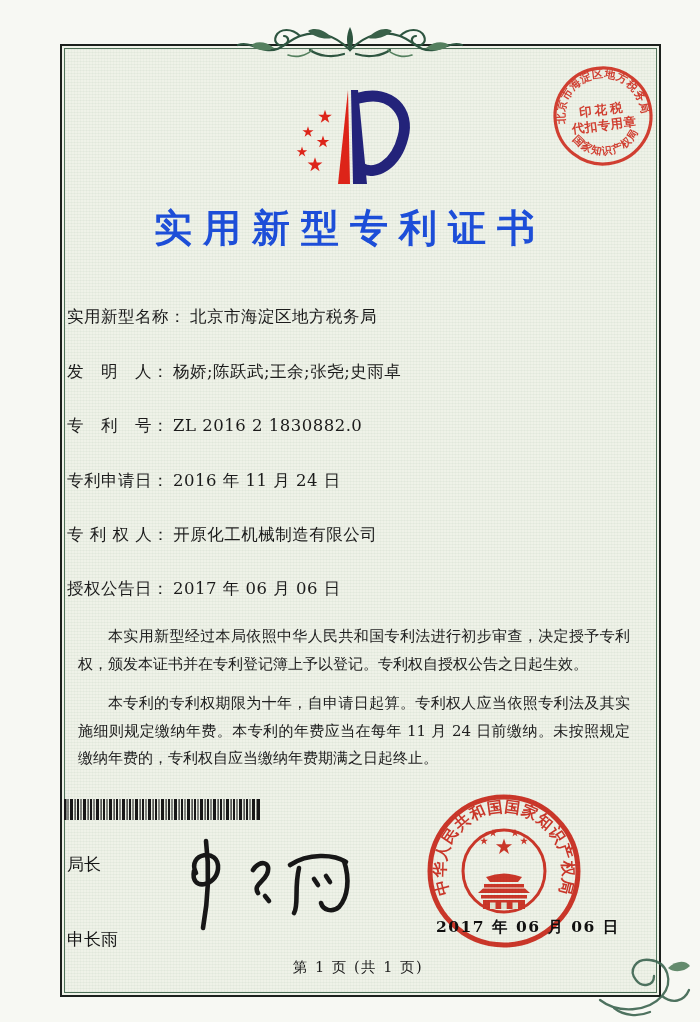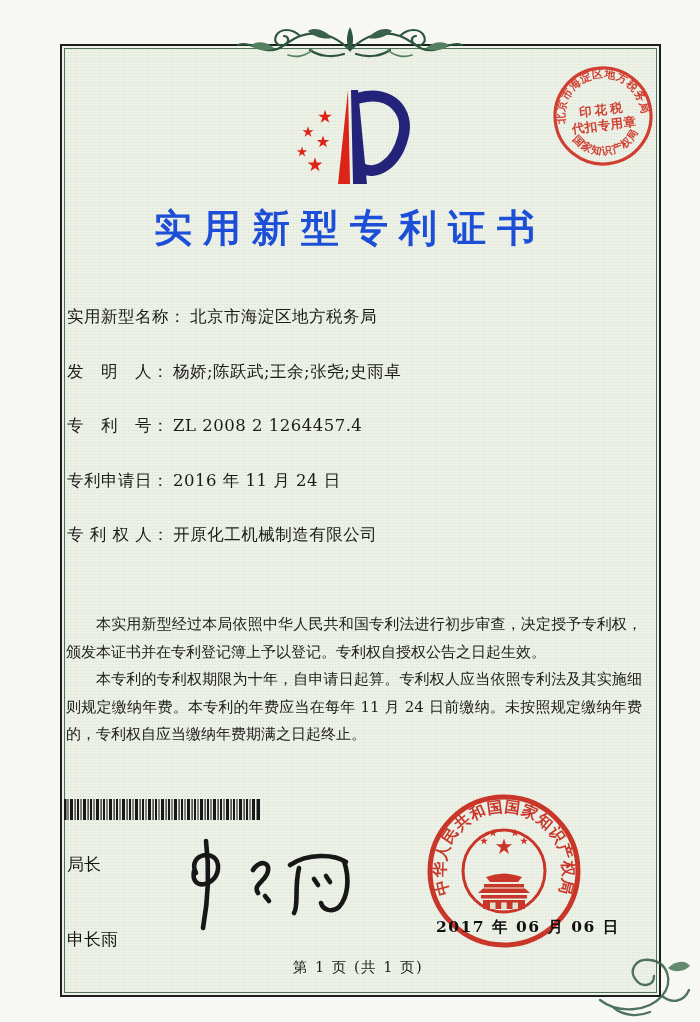--- a/index.html
+++ b/index.html
@@ -37,21 +37,21 @@
   }
   
   .field{position:absolute;left:67px;font-size:16.5px;letter-spacing:.5px;color:#1b1b1b;z-index:3;white-space:nowrap;}
   .f0{top:306px}.f1{top:361px}.f2{top:415px}.f3{top:470px}.f4{top:524px}.f5{top:578px}
   .field .val{margin-left:4px;}
   
   .body-text{
     position:absolute;left:66px;top:611px;width:576px;z-index:3;
     font-size:15px;line-height:27.5px;text-align:justify;color:#202020;
   }
-  .body-text p{margin:0;text-indent:2em;}
+  .body-text p{margin:12px;text-indent:2em;}
   
   .barcode{position:absolute;left:64px;top:799px;z-index:3;}
   .sign-title{position:absolute;left:67px;top:853px;font-size:17px;z-index:3;
     font-family:"DejaVu Sans","Liberation Sans",sans-serif;font-weight:500;color:#161616;}
   .sign-name{position:absolute;left:67px;top:928px;font-size:17px;z-index:3;
     font-family:"DejaVu Sans","Liberation Sans",sans-serif;font-weight:500;color:#161616;}
   .signature{position:absolute;left:158px;top:833px;z-index:3;}
   .seal-main{position:absolute;left:424px;top:791px;z-index:4;mix-blend-mode:multiply;opacity:.95;}
   .seal-date{position:absolute;left:436px;top:917px;z-index:5;font-size:15.5px;font-weight:600;
     letter-spacing:1.5px;color:#101010;white-space:nowrap;}
@@ -120,27 +120,30 @@
 
   <div class="title">实用新型专利证书</div>
 
   <div class="field f0">
     <span class="lbl">实用新型名称：</span><span class="val">北京市海淀区地方税务局</span>
   </div>
   <div class="field f1">
     <span class="lbl">发　明　人：</span><span class="val">杨娇;陈跃武;王余;张尧;史雨卓</span>
   </div>
   <div class="field f2">
-    <span class="lbl">专　利　号：</span><span class="val">ZL 2008 2 1264457.4</span>
+    <span class="lbl">专　利　号：</span><span class="val">ZL 2016 2 1830882.0</span>
   </div>
   <div class="field f3">
     <span class="lbl">专利申请日：</span><span class="val">2016 年 11 月 24 日</span>
   </div>
   <div class="field f4">
     <span class="lbl">专 利 权 人：</span><span class="val">开原化工机械制造有限公司</span>
+  </div>
+  <div class="field f5">
+    <span class="lbl">授权公告日：</span><span class="val">2017 年 06 月 06 日</span>
   </div>
 
   <div class="body-text">
     <p>本实用新型经过本局依照中华人民共和国专利法进行初步审查，决定授予专利权，颁发本证书并在专利登记簿上予以登记。专利权自授权公告之日起生效。</p>
     <p>本专利的专利权期限为十年，自申请日起算。专利权人应当依照专利法及其实施细则规定缴纳年费。本专利的年费应当在每年 11 月 24 日前缴纳。未按照规定缴纳年费的，专利权自应当缴纳年费期满之日起终止。</p>
   </div>
 
   <svg class="barcode" width="196" height="21" viewBox="0 0 196 21">
     <rect x="0" y="0" width="196" height="21" fill="url(#bcpat)"></rect>
     <rect x="0" y="0" width="2.5" height="21" fill="#171717"></rect>

